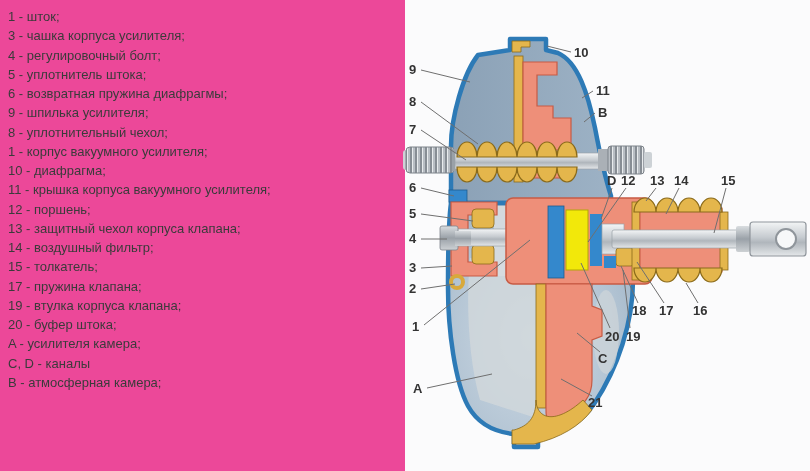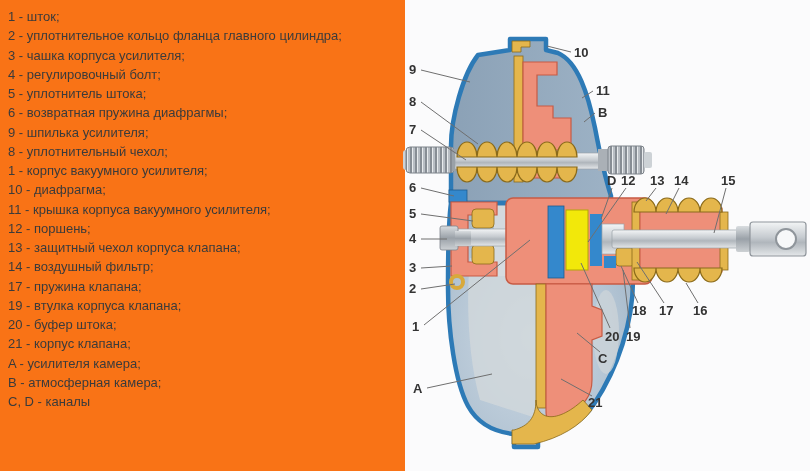--- a/index.html
+++ b/index.html
@@ -1,49 +1,48 @@
 <!DOCTYPE html>
 <html><head>
 <meta charset="utf-8">
 <style>
   html,body{margin:0;padding:0;background:#e9eaf2;}
-  .stage{position:relative;width:810px;height:471px;background:#f97316;overflow:hidden;
+  .stage{position:relative;width:810px;height:471px;background:#ec4899;overflow:hidden;
          font-family:"Liberation Sans",sans-serif;}
   .diagram-svg{position:absolute;left:0;top:0;}
   .legend{position:absolute;left:8px;top:7px;z-index:2;}
   .legend div{font-size:13px;line-height:19.25px;color:#3b3b3b;white-space:nowrap;}
   .co{font-size:13px;font-weight:bold;fill:#333;}
 </style>
 </head>
 <body>
 
 <div class="stage">
 
   <div class="legend">
     <div>1 - шток;</div>
-    <div>2 - уплотнительное кольцо фланца главного цилиндра;</div>
     <div>3 - чашка корпуса усилителя;</div>
     <div>4 - регулировочный болт;</div>
     <div>5 - уплотнитель штока;</div>
     <div>6 - возвратная пружина диафрагмы;</div>
     <div>9 - шпилька усилителя;</div>
     <div>8 - уплотнительный чехол;</div>
     <div>1 - корпус вакуумного усилителя;</div>
     <div>10 - диафрагма;</div>
     <div>11 - крышка корпуса вакуумного усилителя;</div>
     <div>12 - поршень;</div>
     <div>13 - защитный чехол корпуса клапана;</div>
     <div>14 - воздушный фильтр;</div>
+    <div>15 - толкатель;</div>
     <div>17 - пружина клапана;</div>
     <div>19 - втулка корпуса клапана;</div>
     <div>20 - буфер штока;</div>
-    <div>21 - корпус клапана;</div>
     <div>A - усилителя камера;</div>
+    <div>C, D - каналы</div>
     <div>B - атмосферная камера;</div>
-    <div>C, D - каналы</div>
   </div>
 
   <svg class="diagram-svg" width="810" height="471" viewBox="0 0 810 471">
     <defs>
       <linearGradient id="met" x1="0" y1="0" x2="0" y2="1">
         <stop offset="0" stop-color="#f3f5f6"></stop>
           <stop offset="0.45" stop-color="#c6cbd0"></stop>
         <stop offset="0.6" stop-color="#b0b6bc"></stop>
           <stop offset="1" stop-color="#e4e7e9"></stop>
       </linearGradient>

